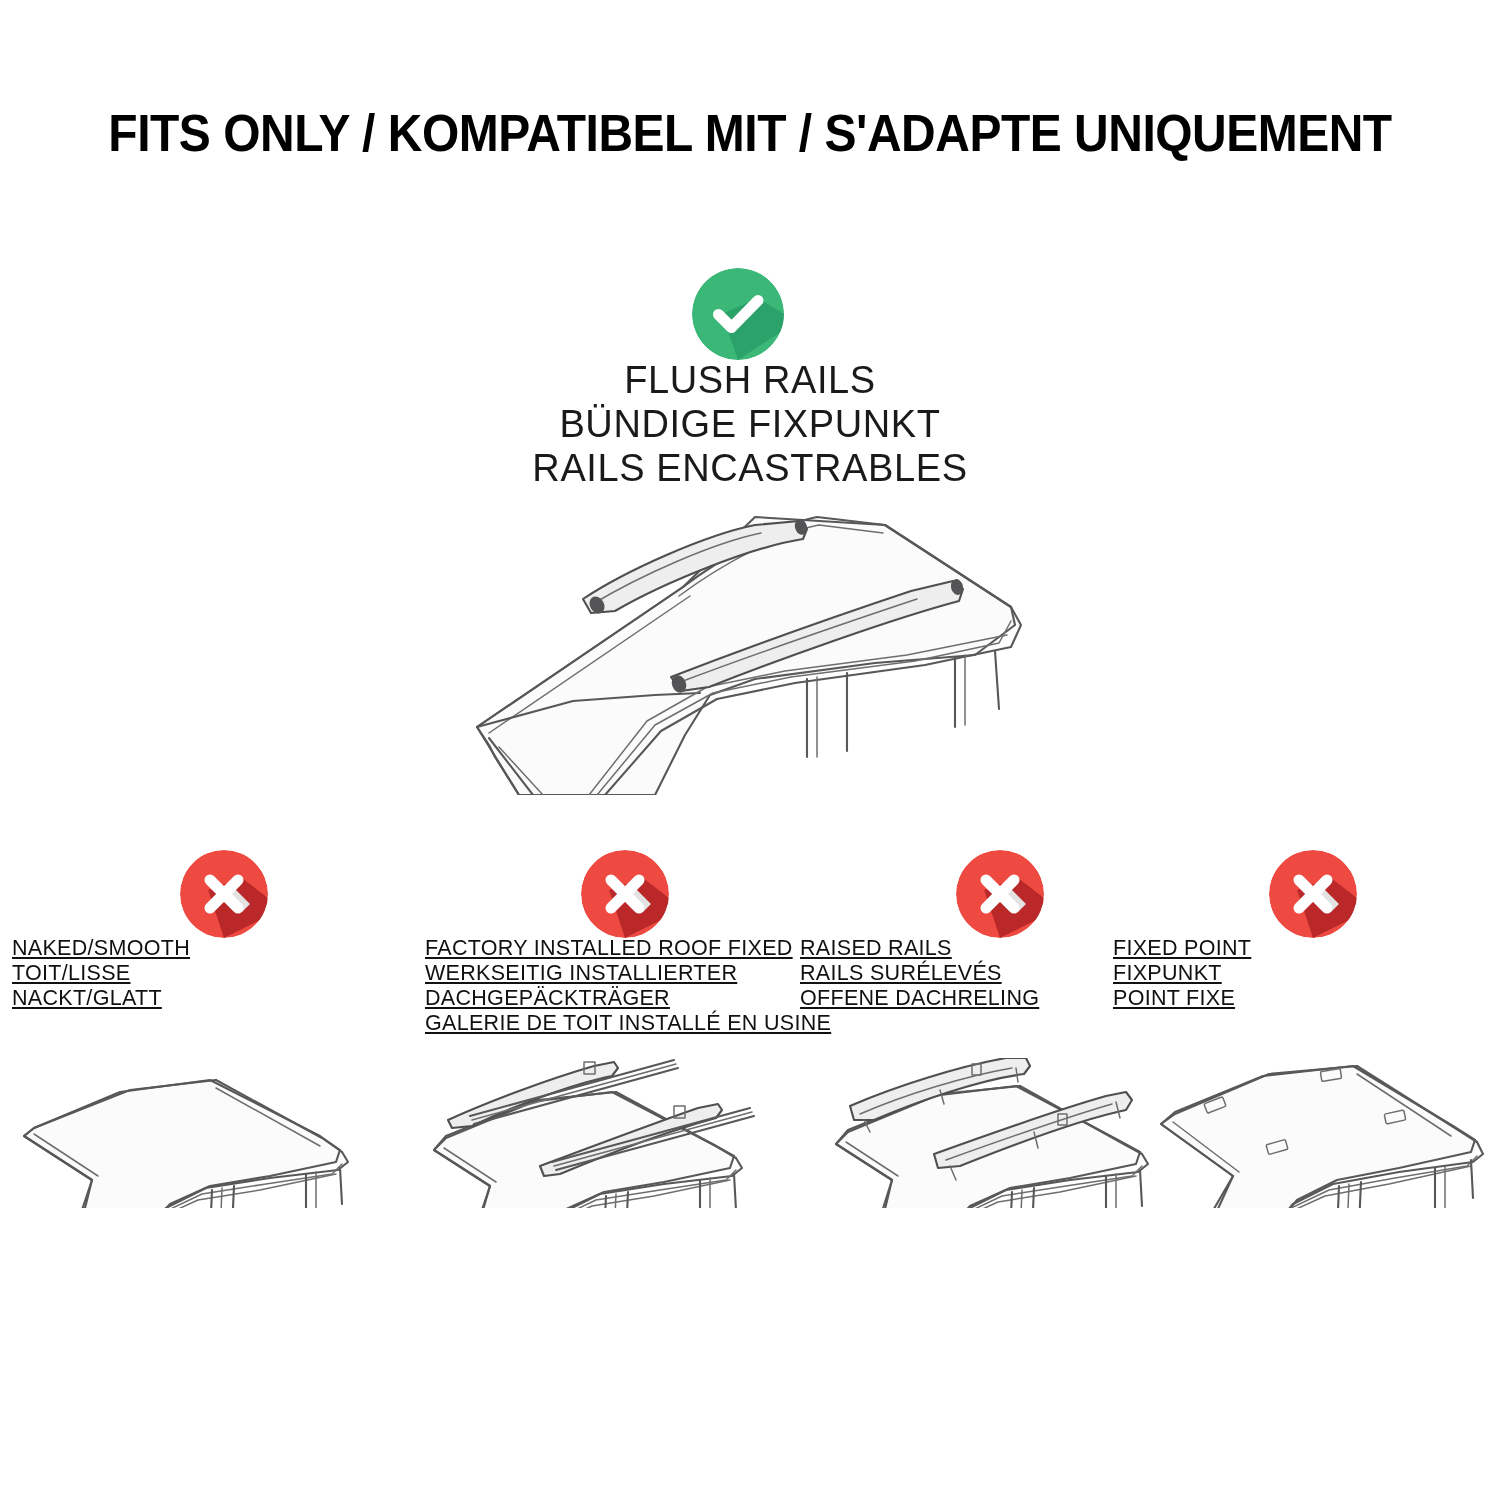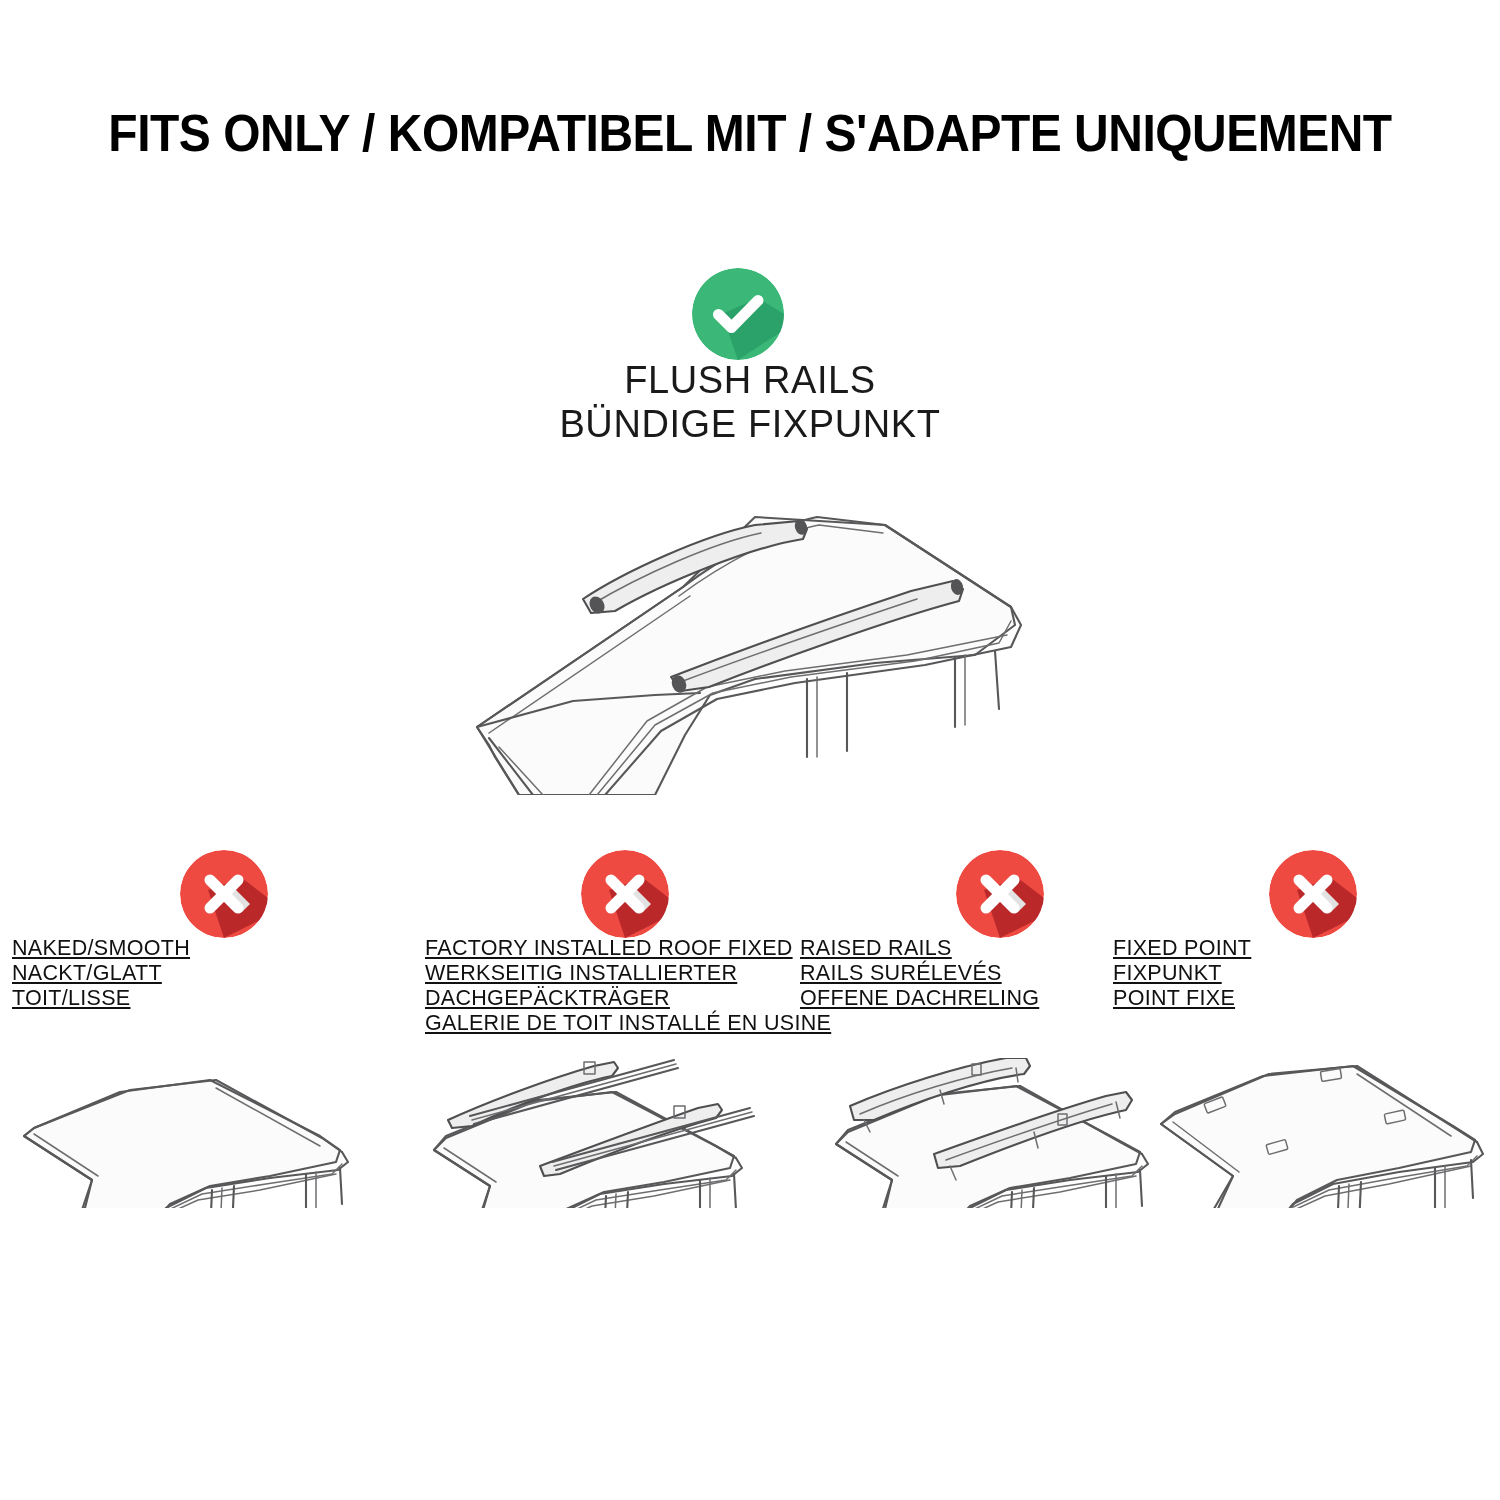--- a/index.html
+++ b/index.html
@@ -172,20 +172,21 @@
     <svg viewBox="0 0 92 92" width="92" height="92" aria-hidden="true">
       <circle cx="46" cy="46" r="46" fill="#3bb878"></circle>
       <path d="M30 46 L46 92 L92 62 L92 46 L66 30 Z" fill="#1f8f5c" opacity="0.55"></path>
       <path d="M26.5 46.5 L39.5 59.5 L66 32.5" fill="none" stroke="#ffffff" stroke-width="11" stroke-linecap="round" stroke-linejoin="round"></path>
     </svg>
   </div>
 
   <div class="main-text">
     <div class="line">FLUSH RAILS</div>
     <div class="line">BÜNDIGE FIXPUNKT</div>
+    <div class="line">RAILS ENCASTRABLES</div>
   </div>
 
   <div class="main-illustration">
     <svg viewBox="0 0 600 300" width="600" height="300" aria-hidden="true">
 
       <path class="roof-fill" d="M228 92 L22 232 L34 250 L40 262 L64 300 L200 300 L230 240 L255 200
                L300 184 L420 168 L520 160 L560 130 L556 112 L430 30 L300 22 Z" fill="#ffffff"></path>
 
       <path class="roof-line" d="M228 92 C270 60 330 28 362 22 L430 30 L556 112"></path>
       <path class="roof-line-thin" d="M224 101 C268 68 330 36 364 30 L428 38"></path>
@@ -229,22 +230,22 @@
       <svg viewBox="0 0 88 88" width="88" height="88" aria-hidden="true">
         <circle cx="44" cy="44" r="44" fill="#ee4a41"></circle>
         <path d="M28 40 L44 88 L88 66 L88 48 L62 28 Z" fill="#a81e21" opacity="0.75"></path>
         <path d="M44 44 L62 62 L70 54 L52 36 Z" fill="#e2e2e2"></path>
         <path d="M30 30 L58 58" stroke="#ffffff" stroke-width="11" stroke-linecap="round"></path>
         <path d="M58 30 L30 58" stroke="#ffffff" stroke-width="11" stroke-linecap="round"></path>
       </svg>
     </div>
     <div class="neg-caption">
       <div class="line">NAKED/SMOOTH</div>
+      <div class="line">TOIT/LISSE</div>
       <div class="line">NACKT/GLATT</div>
-      <div class="line">TOIT/LISSE</div>
     </div>
   </div>
   <div class="draw-wrap neg-illustration" style="left:20px; top:1058px;">
     <svg viewBox="0 0 360 220" width="360" height="220" aria-hidden="true">
       <path class="roof-fill" d="M72 122 L4 78 L14 70 L100 34 L190 22 L300 78 L320 92 L316 104
                L250 118 L190 128 L150 146 L96 208 L74 208 L60 170 Z" fill="#ffffff"></path>
       <path class="roof-line" d="M72 122 L4 78"></path>
       <path class="roof-line-thin" d="M78 118 L14 76"></path>
       <path class="roof-line" d="M4 78 L14 70 L110 32 L196 22"></path>
       <path class="roof-line" d="M196 22 L302 80 L322 94"></path>

